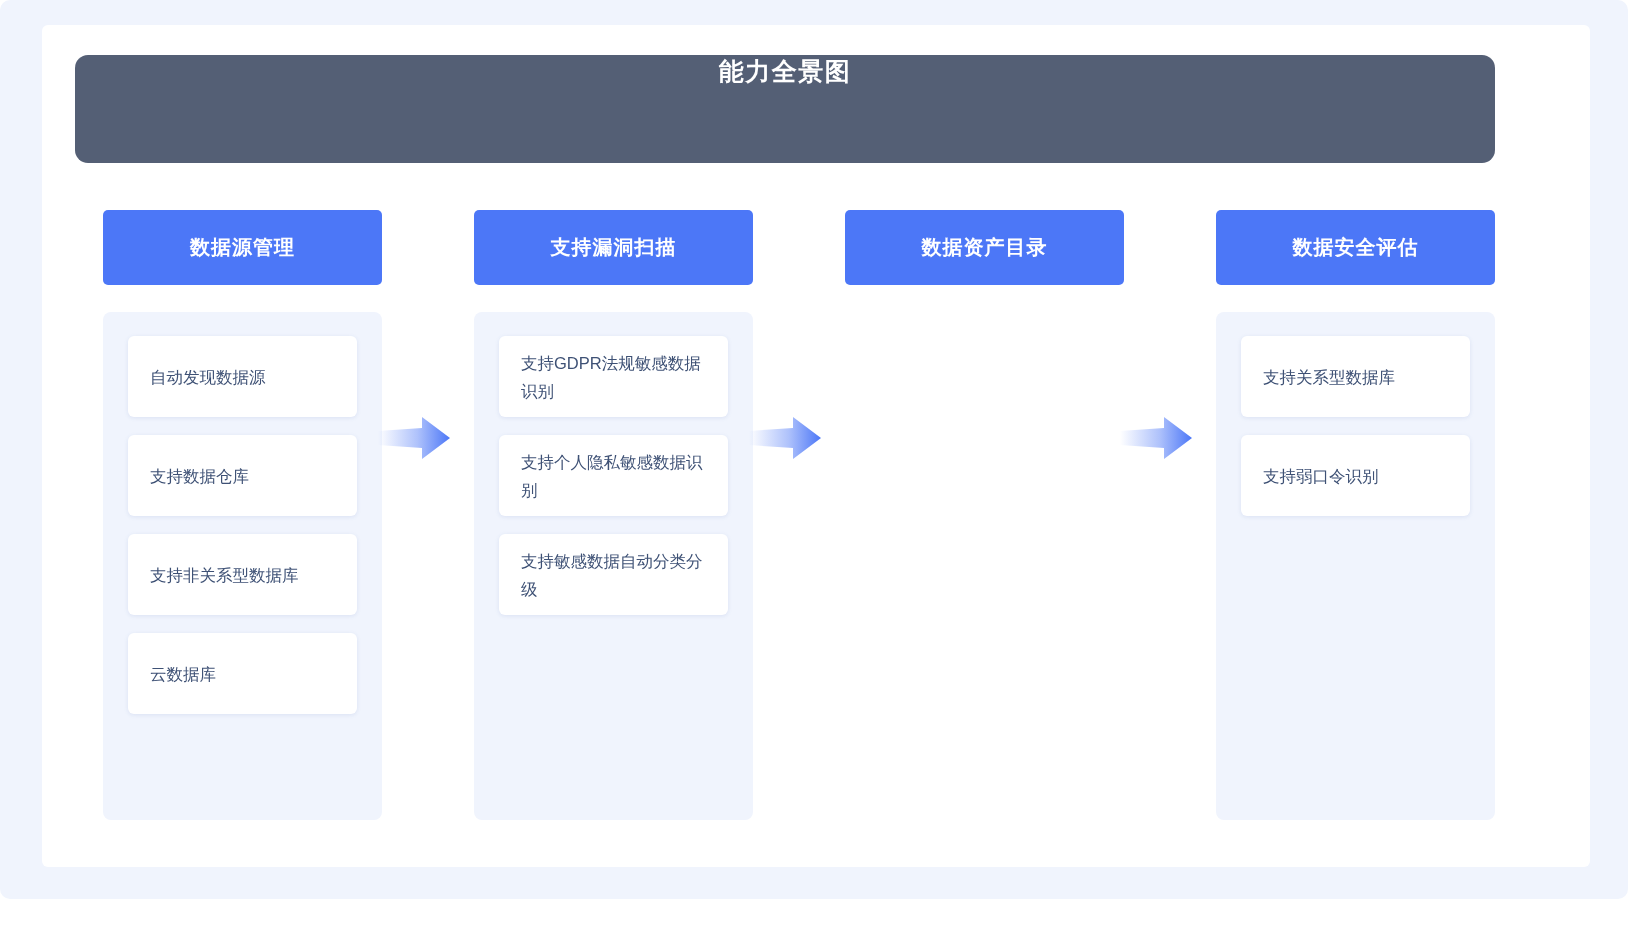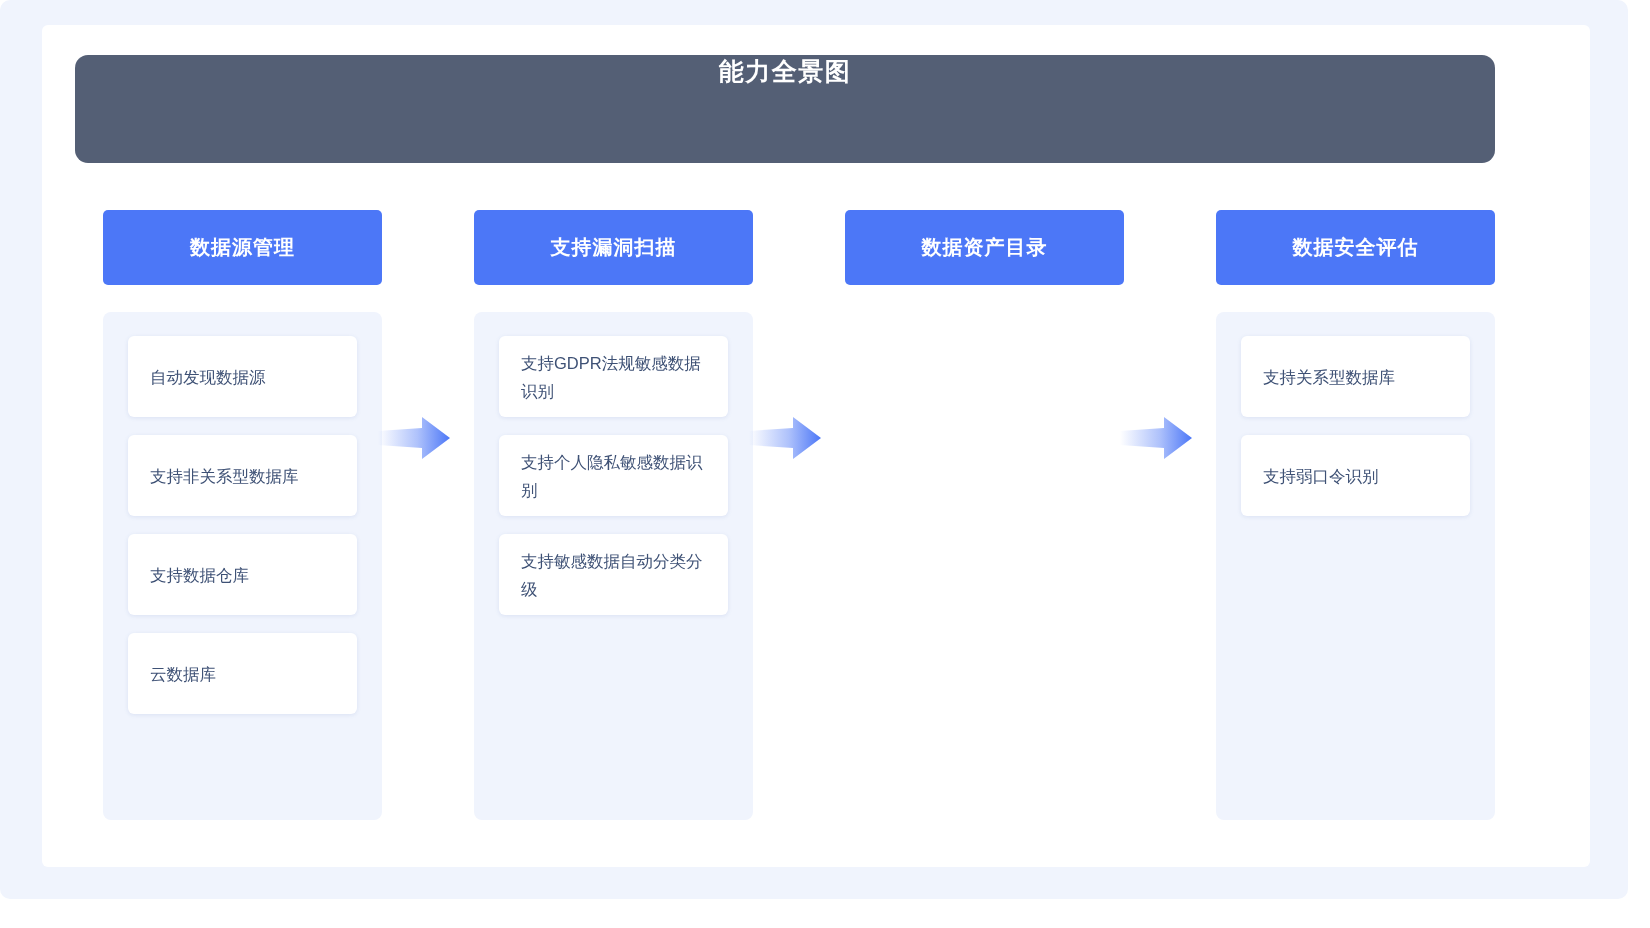--- a/index.html
+++ b/index.html
@@ -145,24 +145,24 @@
     </div>
 
     <div class="columns" id="columns-root">
         <div class="column">
           <div class="col-header">数据源管理</div>
           <div class="col-body">
             <div class="item-card">
               <span class="item-text">自动发现数据源</span>
             </div>
             <div class="item-card">
+              <span class="item-text">支持数据仓库</span>
+            </div>
+            <div class="item-card">
               <span class="item-text">支持非关系型数据库</span>
-            </div>
-            <div class="item-card">
-              <span class="item-text">支持数据仓库</span>
             </div>
             <div class="item-card">
               <span class="item-text">云数据库</span>
             </div>
           </div>
         </div>
         <div class="arrow-cell">
           <div class="arrow">
             <svg viewBox="0 0 72 46" xmlns="http://www.w3.org/2000/svg">
               <defs>

